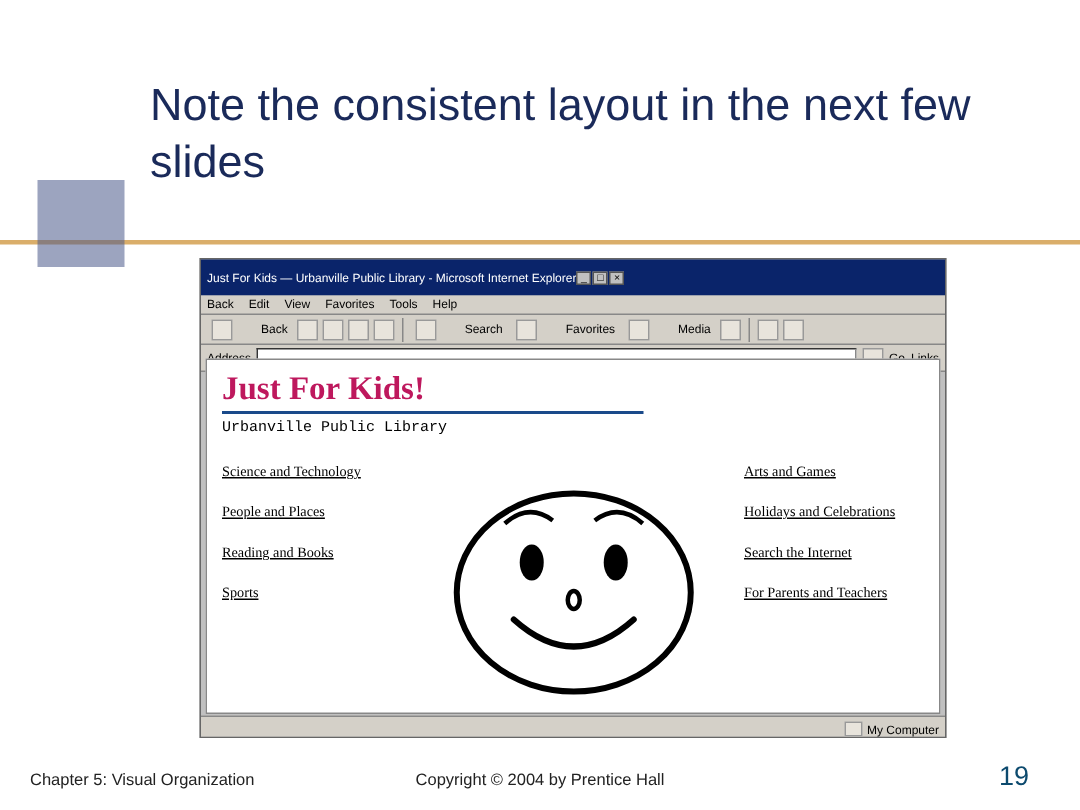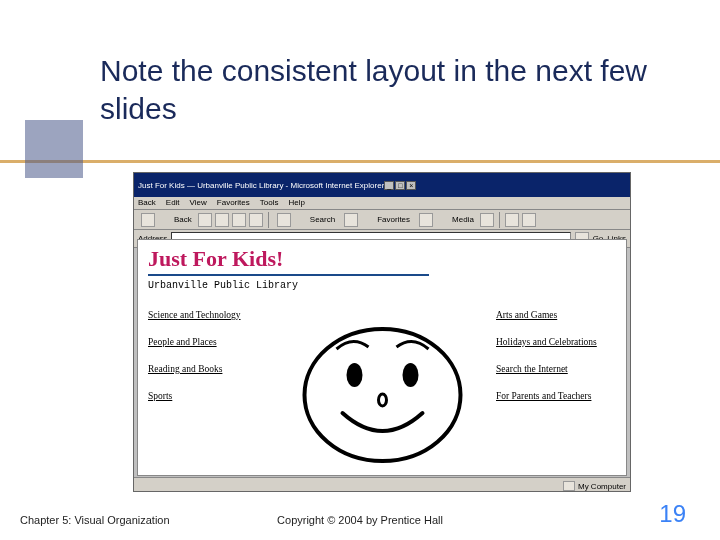--- a/index.html
+++ b/index.html
@@ -190,22 +190,22 @@
     left: 50%;
     transform: translateX(-50%);
     bottom: 14px;
     font-size: 11px;
     color: #222;
   }
   .footer-right {
     position: absolute;
     right: 34px;
     bottom: 12px;
-    font-size: 24px;
-    color: #3b82f6;
+    font-size: 18px;
+    color: #0c4a6e;
     text-align: center;
   }
 </style>
 </head>
 <body>
 
 <div class="accent-line"></div>
 <div class="accent-square"></div>
 
 <h1 class="slide-title">Note the consistent layout in the next few slides</h1>

